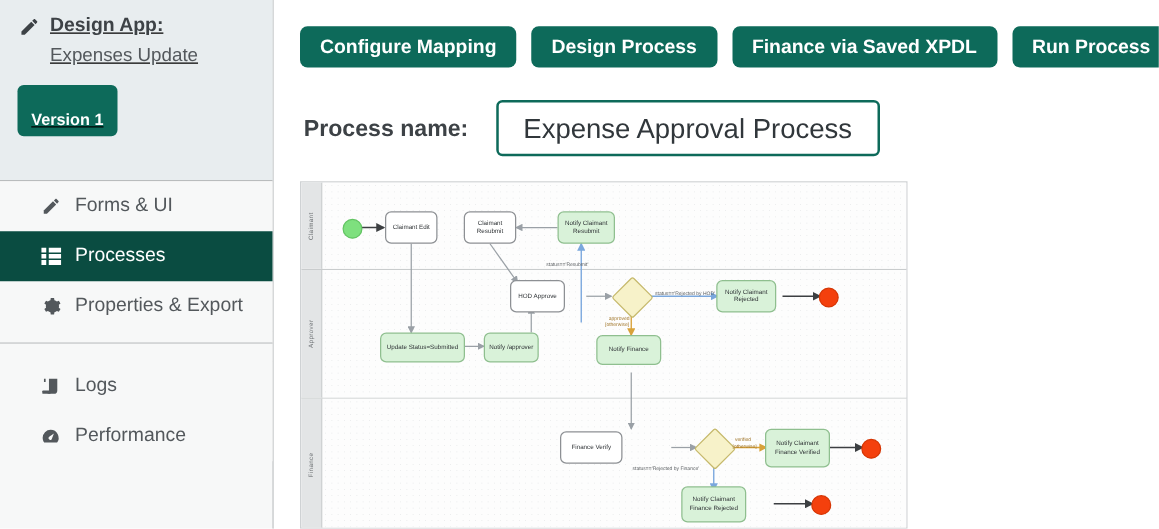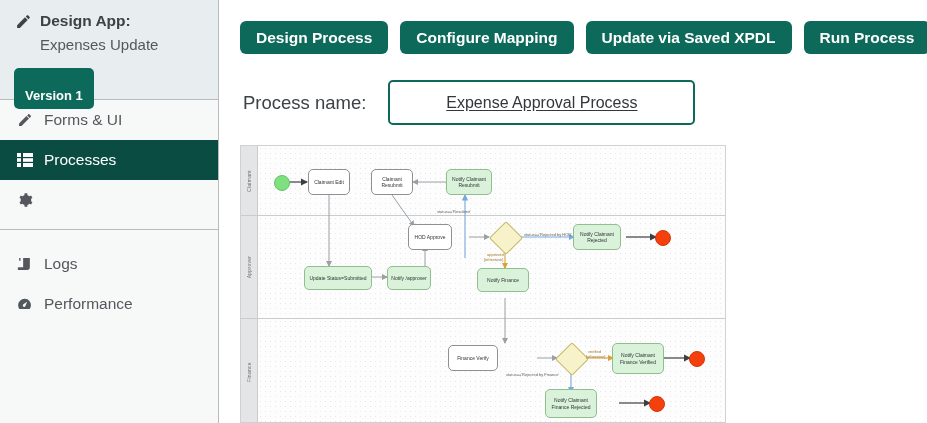--- a/index.html
+++ b/index.html
@@ -12,71 +12,72 @@
   }
   
   #sidebar{
     position:absolute;left:0;top:0;width:219px;height:423px;
     background:#f7f8f8;
     border-right:1px solid #b9bcbd;
     box-sizing:border-box;
   }
   #app-header{
     background:#e8edef;
-    height:100px;
+    height:145px;
     border-bottom:1px solid #b9bcbd;
     box-sizing:border-box;
     padding:12px 14px 0 14px;
+    text-decoration:underline;
   }
   .app-title-row{display:flex;align-items:flex-start;gap:7px;}
   .app-title{
     font-size:15.5px;font-weight:bold;color:#3d4246;line-height:18px;
   }
   .app-sub{
     font-size:15px;color:#53585c;margin:5px 0 0 26px;line-height:18px;
   }
   .badges{margin-top:14px;display:flex;gap:8px;}
   .badge{
     background:#0d6a5a;color:#ffffff;
     font-size:13px;font-weight:bold;
     padding:21px 11px 6px 11px;border-radius:5px;
     line-height:14px;white-space:nowrap;
   }
   .nav-group{background:#f7f8f8;padding:0;}
   .nav-sep{height:9px;background:#f7f8f8;border-bottom:1px solid #b9bcbd;}
   .nav-gap{height:14px;background:#f7f8f8;}
   .nav-item{
     display:flex;align-items:center;gap:10px;
-    height:40px;padding:0 0 0 15px;
+    height:40px;padding:0 0 0 31px;
     font-size:15.5px;color:#53585c;
     box-sizing:border-box;cursor:pointer;
   }
   .nav-item.active{background:#0a4c41;color:#ffffff;font-weight:normal;}
   .nav-ico{width:19px;height:19px;display:inline-flex;align-items:center;justify-content:center;flex:0 0 19px;}
   .nav-ico svg{display:block;}
 
   
   #main{position:absolute;left:219px;top:0;right:0;height:423px;background:#fff;}
   #toolbar{position:absolute;left:21px;top:21px;display:flex;gap:12px;}
   .tb-btn{
     background:#0d6a5a;color:#fff;border:none;border-radius:6px;
     font-family:"Liberation Sans", sans-serif;
     font-size:15.5px;font-weight:bold;
     padding:0 16px;height:33px;line-height:33px;
     white-space:nowrap;cursor:pointer;
   }
   #pname-row{position:absolute;left:24px;top:80px;display:flex;align-items:center;gap:22px;}
-  #pname-label{font-size:18.5px;font-weight:normal;color:#3d4246;}
+  #pname-label{font-size:18.5px;font-weight:bold;color:#3d4246;}
   #pname-box{
     width:307px;height:45px;box-sizing:border-box;
     border:2px solid #0d6a5a;border-radius:5px;background:#fff;
     display:flex;align-items:center;justify-content:center;
   }
   #pname-value{
-    font-size:16px;color:#31373b;text-decoration:underline;
+    font-size:22px;color:#31373b;
     text-underline-offset:2px;
   }
 
   
   #canvas{
     position:absolute;left:21px;top:145px;width:486px;height:278px;
     background:#fdfdfd;border:1px solid #cfd2d4;box-sizing:border-box;
     overflow:hidden;
   }
   .lane{position:absolute;left:0;width:486px;box-sizing:border-box;
@@ -161,20 +162,21 @@
       </span>
       <span>Processes</span>
     </div>
 
     <div class="nav-item">
       <span class="nav-ico">
         <svg width="16" height="16" viewBox="0 0 24 24" fill="#53585c">
           <path d="M12 8a4 4 0 1 0 0 8 4 4 0 0 0 0-8zm9.3 4c0-.6-.1-1.2-.2-1.7l2-1.5-2-3.4-2.3 1a7.8 7.8 0 0 0-3-1.7L15.4 2h-4l-.4 2.7c-1.1.3-2.1.9-3 1.7l-2.3-1-2 3.4 2 1.5a8.6 8.6 0 0 0 0 3.4l-2 1.5 2 3.4 2.3-1c.9.8 1.9 1.4 3 1.7l.4 2.7h4l.4-2.7a7.8 7.8 0 0 0 3-1.7l2.3 1 2-3.4-2-1.5c.1-.5.2-1.1.2-1.7z"></path>
         </svg>
       </span>
+      <span>Properties &amp; Export</span>
     </div>
   </div>
 
   <div class="nav-sep"></div>
   <div class="nav-gap"></div>
 
   <div class="nav-group">
     <div class="nav-item">
       <span class="nav-ico">
         <svg width="17" height="16" viewBox="0 0 24 24" fill="#53585c">
@@ -192,23 +194,23 @@
         </svg>
       </span>
       <span>Performance</span>
     </div>
   </div>
 </div>
 
 <div id="main">
 
   <div id="toolbar">
+    <button class="tb-btn">Configure Mapping</button>
     <button class="tb-btn">Design Process</button>
-    <button class="tb-btn">Configure Mapping</button>
-    <button class="tb-btn">Update via Saved XPDL</button>
+    <button class="tb-btn">Finance via Saved XPDL</button>
     <button class="tb-btn">Run Process</button>
   </div>
 
   <div id="pname-row">
     <span id="pname-label">Process name:</span>
     <div id="pname-box">
       <span id="pname-value">Expense Approval Process</span>
     </div>
   </div>
 

